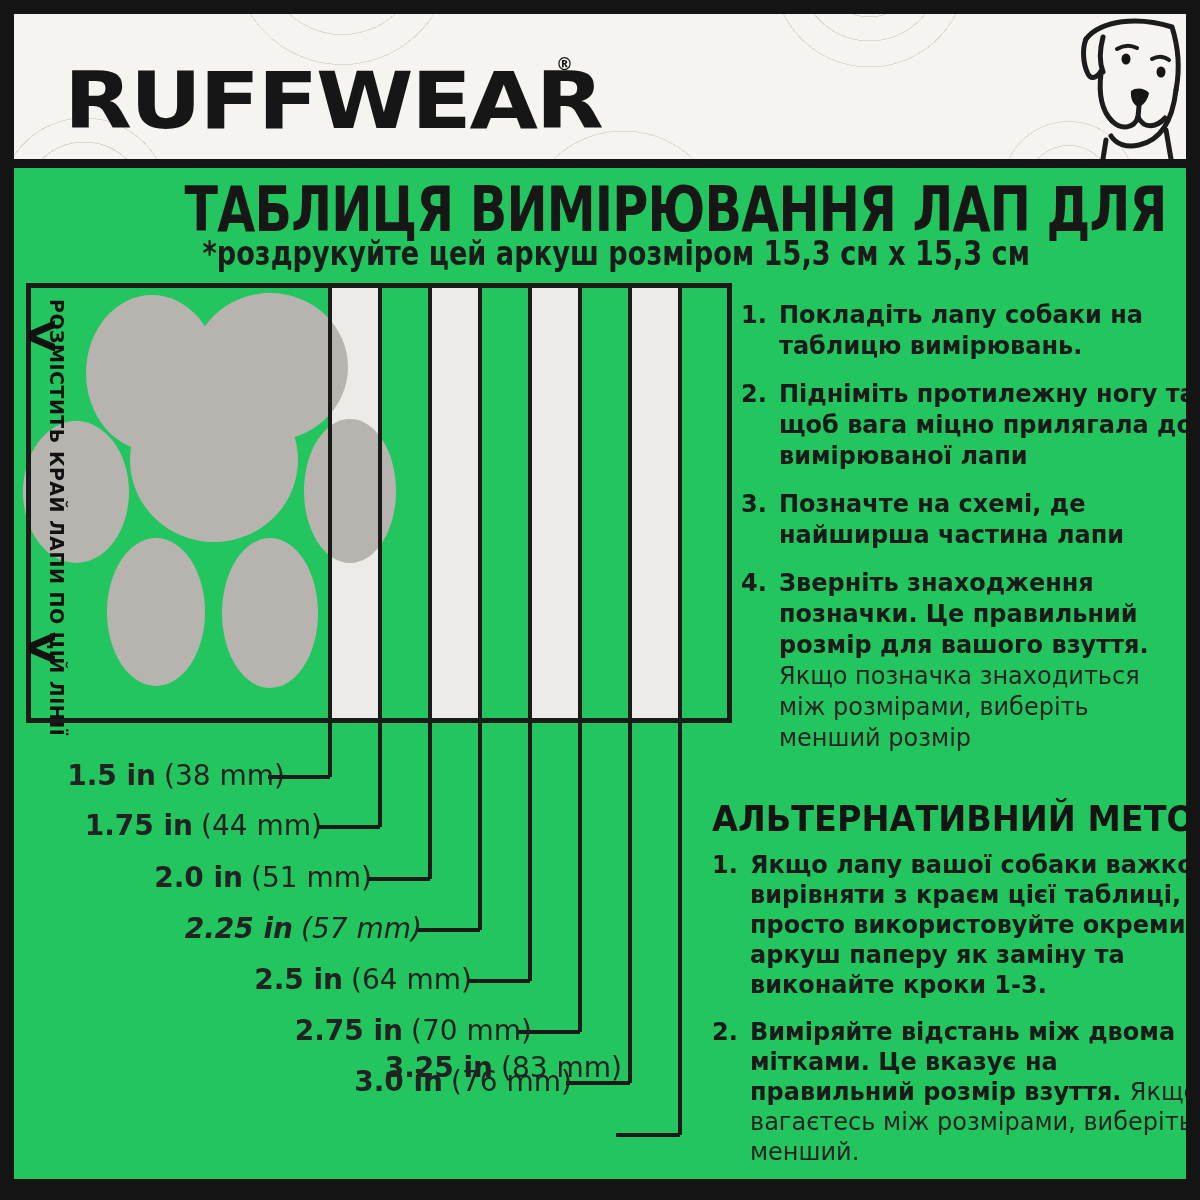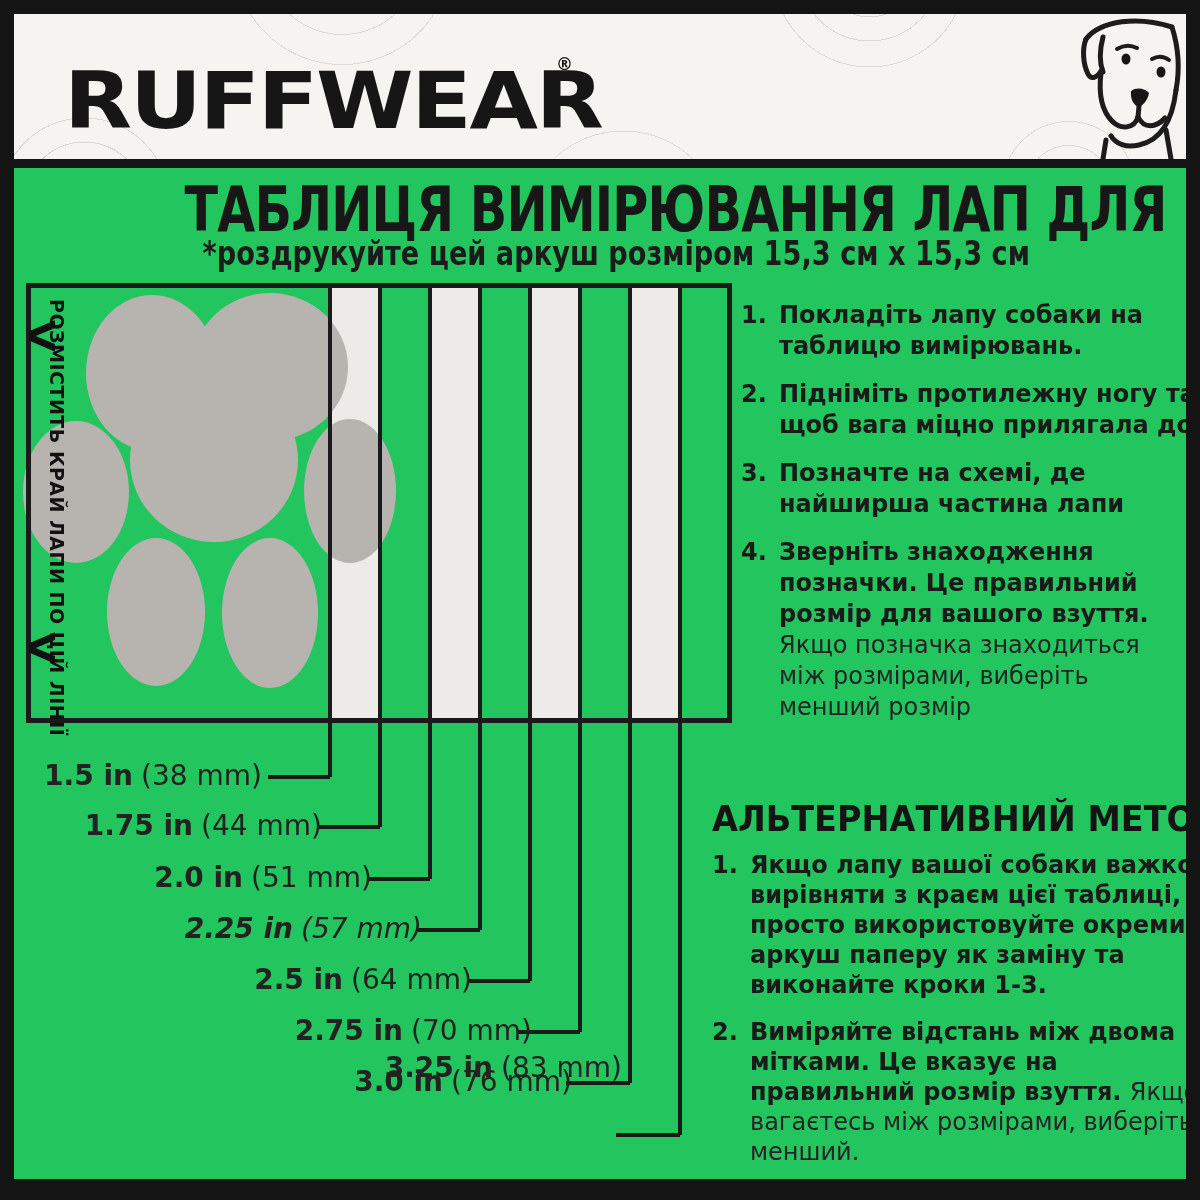--- a/index.html
+++ b/index.html
@@ -142,39 +142,40 @@
       <path d="M616 1135 H680"></path>
     </g>
 
     <rect x="28.5" y="285.5" width="701" height="435" fill="none" stroke="#1a1a1a" stroke-width="5"></rect>
   </svg>
 
   <div class="chev chev1">V</div>
   <div class="edge-label">РОЗМІСТИТЬ КРАЙ ЛАПИ ПО ЦІЙ ЛІНІЇ</div>
   <div class="chev chev2">V</div>
 
-  <div class="size-label" style="left:20px;  top:745px;  width:238px;text-align:center;"><span class="sz">1.5 in</span><span class="mm">(38 mm)</span></div>
+  <div class="size-label" style="left:33px;  top:745px;  width:238px;"><span class="sz">1.5 in</span><span class="mm">(38 mm)</span></div>
   <div class="size-label" style="left:70px;  top:795px;  width:238px;"><span class="sz">1.75 in</span><span class="mm">(44 mm)</span></div>
   <div class="size-label" style="left:120px; top:847px;  width:238px;"><span class="sz">2.0 in</span><span class="mm">(51 mm)</span></div>
   <div class="size-label" style="left:170px; top:898px;  width:238px;font-style:italic;"><span class="sz">2.25 in</span><span class="mm">(57 mm)</span></div>
   <div class="size-label" style="left:220px; top:949px;  width:238px;"><span class="sz">2.5 in</span><span class="mm">(64 mm)</span></div>
   <div class="size-label" style="left:280px; top:1000px; width:238px;"><span class="sz">2.75 in</span><span class="mm">(70 mm)</span></div>
   <div class="size-label" style="left:320px; top:1051px; width:238px;"><span class="sz">3.0 in</span><span class="mm">(76 mm)</span></div>
   <div class="size-label" style="left:370px; top:1037px; width:238px;"><span class="sz">3.25 in</span><span class="mm">(83 mm)</span></div>
 
   <div class="steps steps-main">
     <div class="step">
       <span class="num">1.</span>
       <div class="ln"><span class="b">Покладіть лапу собаки на</span></div>
       <div class="ln"><span class="b">таблицю вимірювань.</span></div>
     </div>
     <div class="step">
       <span class="num">2.</span>
       <div class="ln"><span class="b">Підніміть протилежну ногу так,</span></div>
       <div class="ln"><span class="b">щоб вага міцно прилягала до</span></div>
+      <div class="ln"><span class="b">вимірюваної лапи</span></div>
     </div>
     <div class="step">
       <span class="num">3.</span>
       <div class="ln"><span class="b">Позначте на схемі, де</span></div>
       <div class="ln"><span class="b">найширша частина лапи</span></div>
     </div>
     <div class="step">
       <span class="num">4.</span>
       <div class="ln"><span class="b">Зверніть знаходження</span></div>
       <div class="ln"><span class="b">позначки. Це правильний</span></div>

